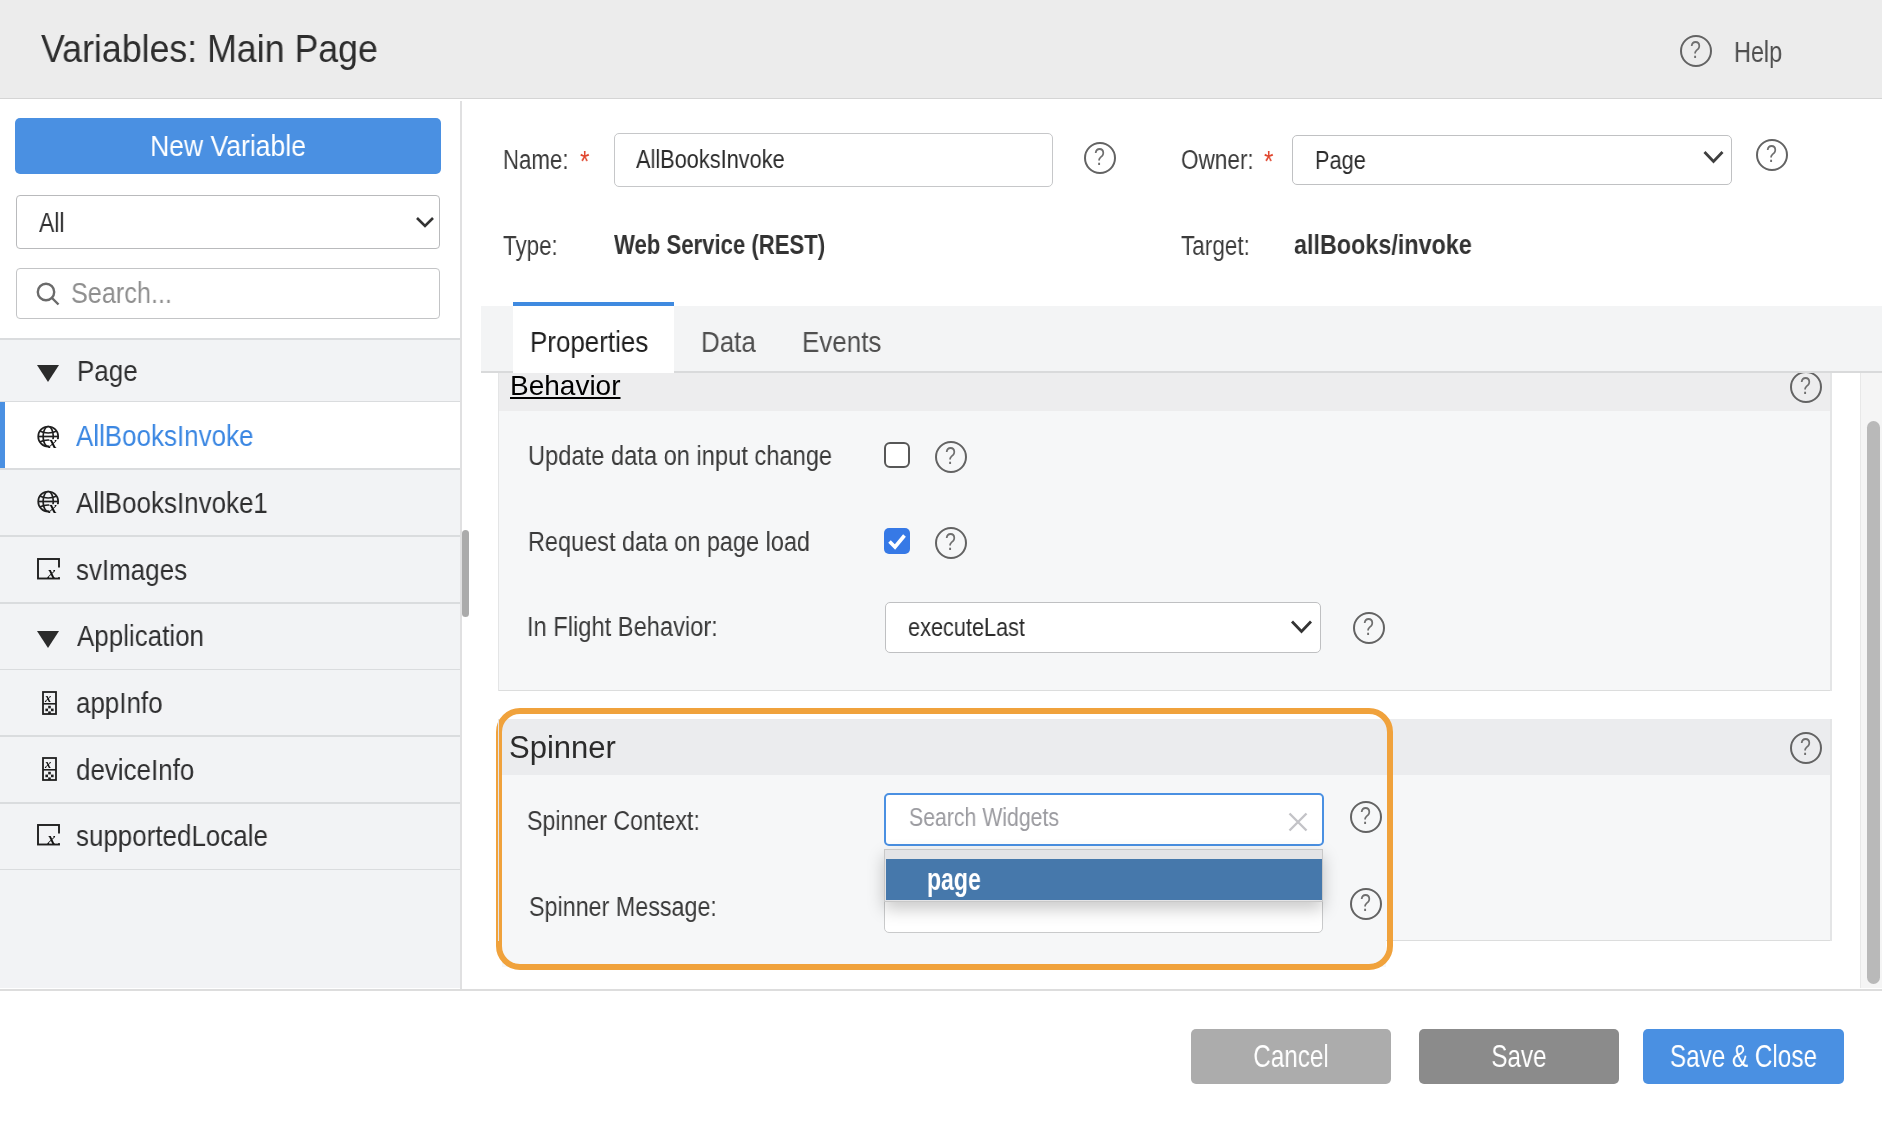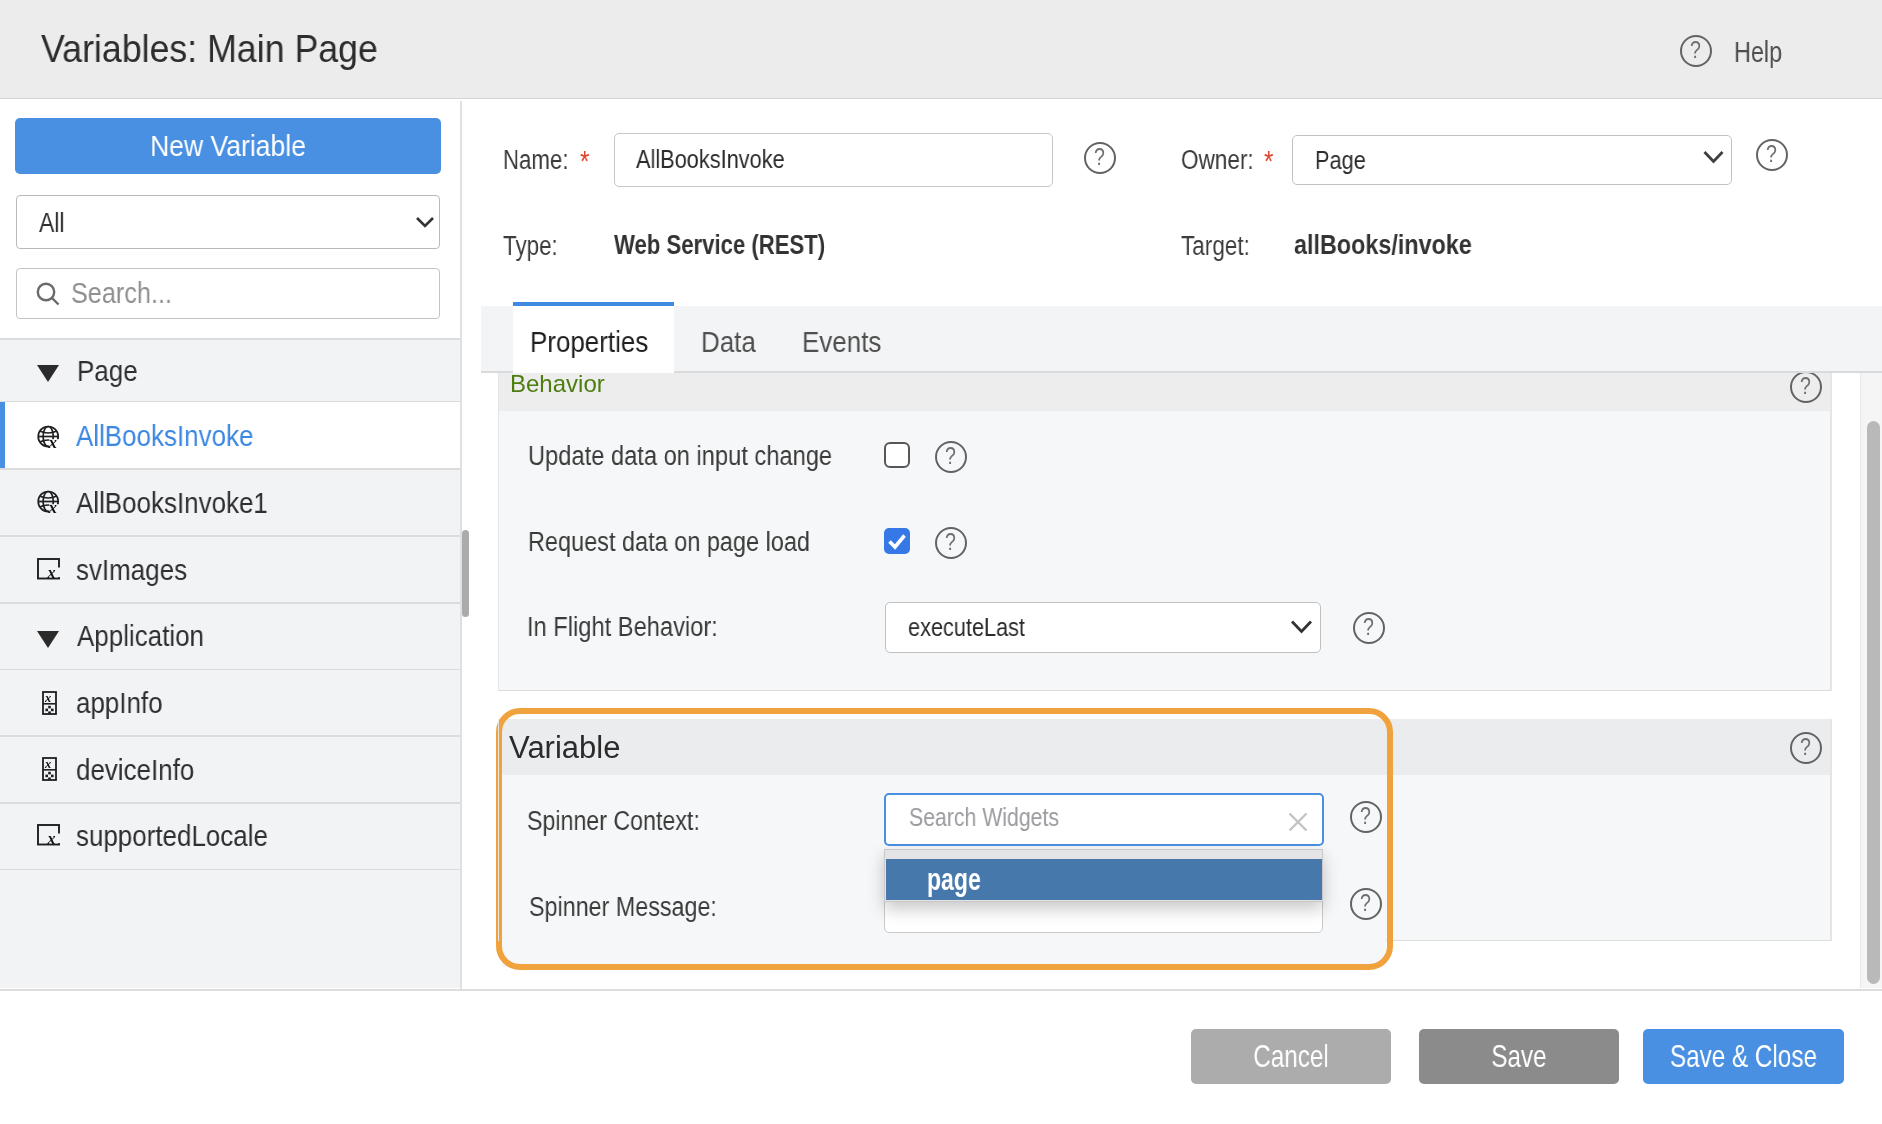--- a/index.html
+++ b/index.html
@@ -155,21 +155,21 @@
 <div class="t" style="left:701px;top:326.6px;font-size:30px;color:#4f4f4f;transform:scaleX(.865);">Data</div>
 <div class="t" style="left:802px;top:326.6px;font-size:30px;color:#4f4f4f;transform:scaleX(.865);">Events</div>
 
 <div class="abs" style="left:470px;top:372.5px;width:1390px;height:615.5px;overflow:hidden;">
  <div style="position:relative;width:100%;height:100%;">
 
   <div class="abs" style="left:27.5px;top:0;width:1.5px;height:318px;background:#e4e5e6;z-index:3;"></div>
   <div class="abs" style="left:1360px;top:0;width:1.5px;height:318px;background:#e4e5e6;z-index:3;"></div>
   <div class="abs" style="left:28px;top:0px;width:1333.5px;height:38px;background:#ededee;"></div>
   <div class="abs" style="left:28px;top:38px;width:1333.5px;height:280.5px;background:#f6f7f8;border-bottom:1.5px solid #dcdddd;"></div>
-  <div class="t" style="left:39.5px;top:-0.9px;font-size:24px;color:#4d7c0f;">Behavior</div>
+  <div class="t" style="left:39.5px;top:-0.9px;font-size:28px;color:#000000;text-decoration:underline;">Behavior</div>
   <div class="hc" style="left:1319.5px;top:-2px;"><svg width="26.8" height="26.8" viewBox="0 0 26.8 26.8">
           <text x="0" y="0" text-anchor="middle" font-family="Liberation Sans, sans-serif" font-size="23" fill="#6f6f6f" transform="translate(13.4,20.8) scale(0.85 1)">?</text>
         </svg></div>
 
   <div class="t" style="left:57.5px;top:68.5px;font-size:28.2px;color:#3a3a3a;transform:scaleX(.84);">Update data on input change</div>
   <div class="abs" style="left:414px;top:69.5px;width:25.5px;height:26px;background:#fff;border:2.6px solid #575757;border-radius:6px;"></div>
   <div class="hc" style="left:465px;top:68.5px;"><svg width="26.8" height="26.8" viewBox="0 0 26.8 26.8">
           <text x="0" y="0" text-anchor="middle" font-family="Liberation Sans, sans-serif" font-size="23" fill="#6f6f6f" transform="translate(13.4,20.8) scale(0.85 1)">?</text>
         </svg></div>
 
@@ -190,21 +190,21 @@
       </svg>
   <div class="hc" style="left:882.5px;top:239px;"><svg width="26.8" height="26.8" viewBox="0 0 26.8 26.8">
           <text x="0" y="0" text-anchor="middle" font-family="Liberation Sans, sans-serif" font-size="23" fill="#6f6f6f" transform="translate(13.4,20.8) scale(0.85 1)">?</text>
         </svg></div>
 
   <div class="abs" style="left:27.5px;top:346px;width:1.5px;height:222px;background:#e4e5e6;z-index:3;"></div>
   <div class="abs" style="left:1360px;top:346px;width:1.5px;height:222px;background:#e4e5e6;z-index:3;"></div>
   <div class="abs" style="left:28px;top:346px;width:1333.5px;height:56px;background:#ebecee;"></div>
   <div class="abs" style="left:28px;top:402px;width:1333.5px;height:166px;background:#f6f7f8;border-bottom:1.5px solid #dcdddd;"></div>
   <div class="abs" style="left:32px;top:566px;width:884px;height:28.5px;background:#f6f7f8;"></div>
-  <div class="t" style="left:38.5px;top:359.3px;font-size:31px;color:#2b2b2b;">Variable</div>
+  <div class="t" style="left:38.5px;top:359.3px;font-size:31px;color:#2b2b2b;">Spinner</div>
   <div class="hc" style="left:1319.5px;top:359.5px;"><svg width="26.8" height="26.8" viewBox="0 0 26.8 26.8">
           <text x="0" y="0" text-anchor="middle" font-family="Liberation Sans, sans-serif" font-size="23" fill="#6f6f6f" transform="translate(13.4,20.8) scale(0.85 1)">?</text>
         </svg></div>
 
   <div class="t" style="left:57px;top:433.6px;font-size:28.2px;color:#3a3a3a;transform:scaleX(.823);">Spinner Context:</div>
   <div class="abs" style="left:414px;top:420px;width:440px;height:53px;background:#fff;border:2.5px solid #4a90e2;border-radius:5px;"></div>
   <div class="t" style="left:438.5px;top:432.8px;font-size:25px;color:#9b9ba0;transform:scaleX(.85);">Search Widgets</div>
   <svg class="abs" style="left:817px;top:438px;" width="22" height="22" viewBox="0 0 22 22">
         <path d="M2.5 2.5 L19.5 19.5 M19.5 2.5 L2.5 19.5" fill="none" stroke="#c3c3c7" stroke-width="2.4"></path>
       </svg>

